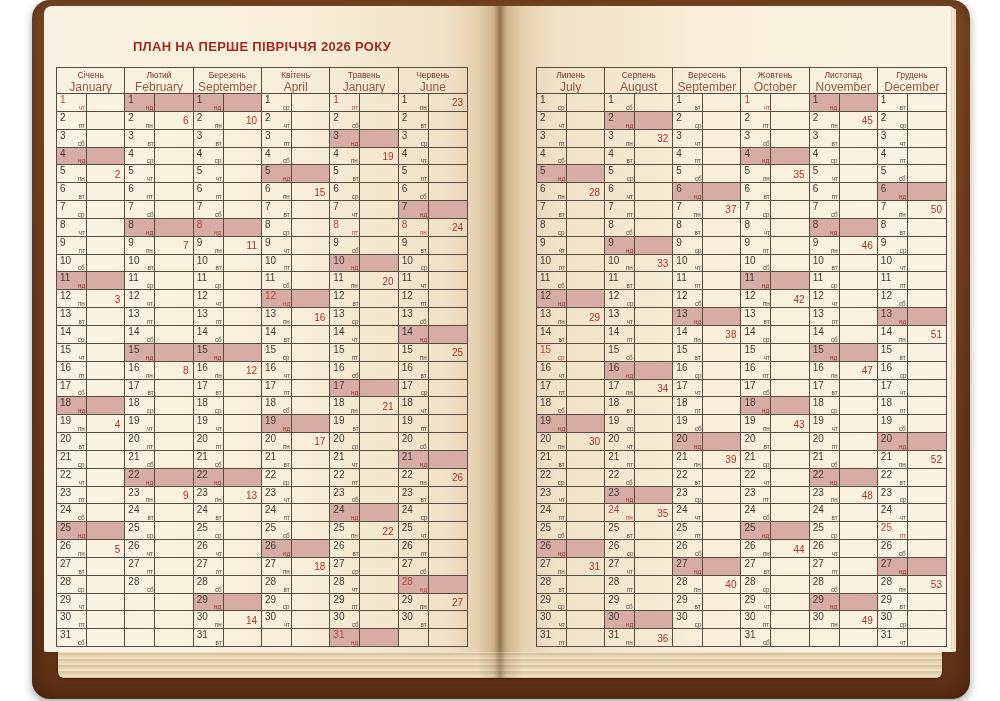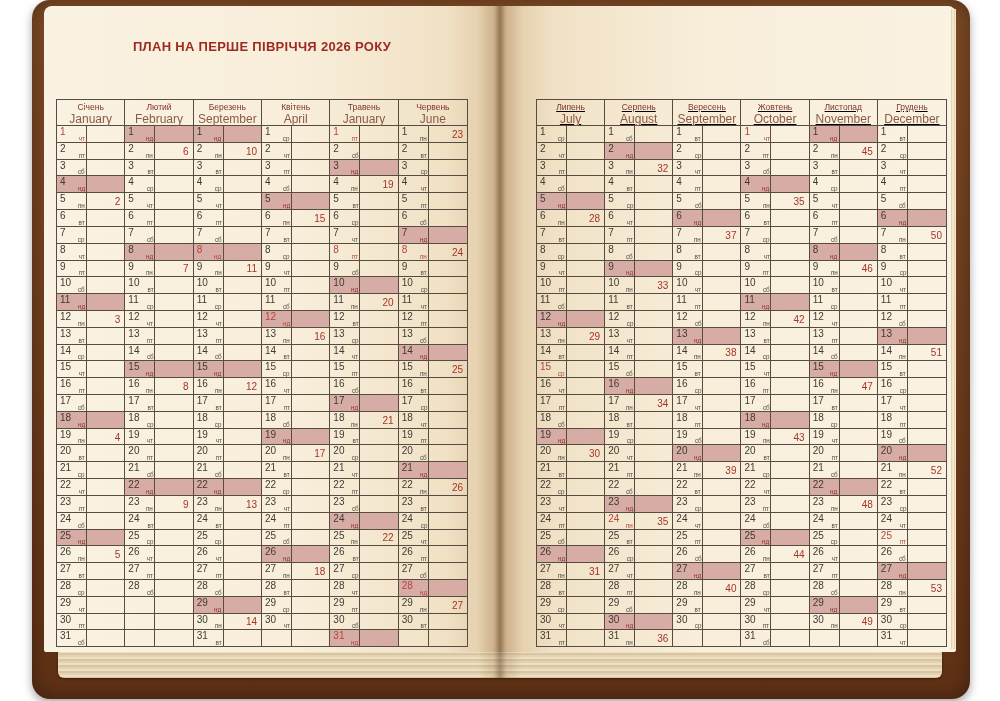--- a/index.html
+++ b/index.html
@@ -20,23 +20,23 @@
   .page.right::after{content:"";position:absolute;right:0;top:3px;bottom:3px;width:5px;
      background:repeating-linear-gradient(90deg,#e6d3b0 0 1px,#f4e7cc 1px 3px);}
   .spine{position:absolute;left:478px;width:44px;top:6px;height:672px;pointer-events:none;
      background:linear-gradient(90deg,rgba(110,65,25,0) 0%,rgba(110,65,25,.16) 35%,
         rgba(70,35,10,.42) 50%,rgba(110,65,25,.16) 65%,rgba(110,65,25,0) 100%);}
   .ptitle{position:absolute;top:33px;text-align:center;font-weight:bold;font-size:13px;
      letter-spacing:.3px;color:var(--title-red,#9d2b22);}
   .page.left .ptitle{left:12px;right:32px;}
   .page.right .ptitle{left:30px;right:9px;}
   .cal{position:absolute;top:61px;bottom:5px;display:grid;grid-template-columns:repeat(6,1fr);
-     border:1px solid var(--line,#564c41);margin-top:32px;}
+     border:1px solid var(--line,#564c41);}
   .page.left .cal{left:12px;right:32px;}
-  .page.right .cal{left:36px;right:9px;text-decoration:underline;}
+  .page.right .cal{left:36px;right:9px;}
   .month{display:flex;flex-direction:column;min-width:0;}
   .month:not(:last-child){border-right:1px solid var(--line,#564c41);}
   .mh{height:23px;border-bottom:1px solid var(--line,#564c41);text-align:center;padding-top:2px;line-height:1.2;}
   .mh .uk{display:block;font-size:8.5px;color:#7d352c;}
   .mh .en{display:block;font-size:12px;color:#8d5a48;}
   .drow{flex:1 1 0;display:flex;min-height:0;}
   .drow:not(:last-child){border-bottom:1px solid var(--line,#564c41);}
   .nbox{width:43%;position:relative;border-right:1px solid var(--line,#564c41);}
   .note{flex:1 1 0;position:relative;}
   .num{position:absolute;left:3px;top:0;font-size:10px;color:#3e3a35;}

